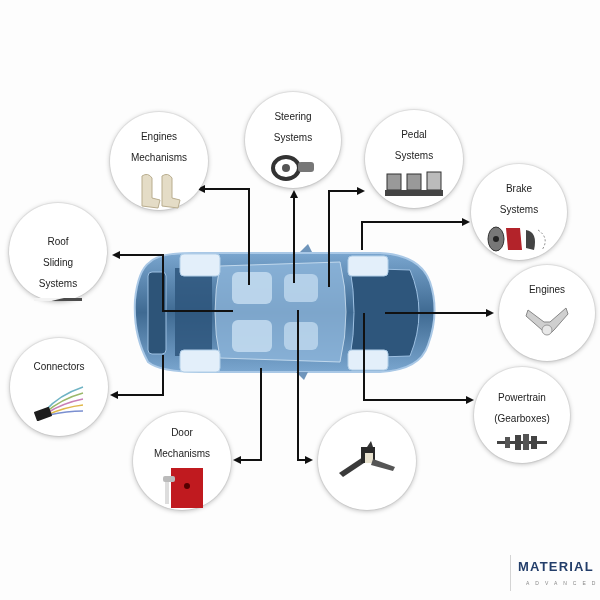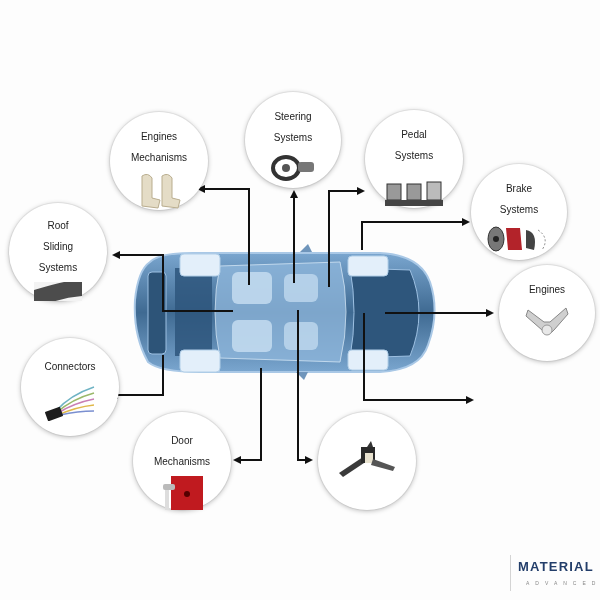--- a/index.html
+++ b/index.html
@@ -84,21 +84,21 @@
   <div class="node" style="left:245px;top:92px;width:96px;height:96px;">
     <span class="label">Steering
 Systems</span>
     <svg class="pic" width="46" height="32">
       <ellipse cx="16" cy="16" rx="13" ry="11" fill="none" stroke="#333" stroke-width="4"></ellipse>
       <circle cx="16" cy="16" r="4" fill="#555"></circle>
       <rect x="28" y="10" width="16" height="10" rx="3" fill="#777"></rect>
     </svg>
   </div>
 
-  <div class="node" style="left:365px;top:110px;width:98px;height:98px;justify-content:space-between;">
+  <div class="node" style="left:365px;top:110px;width:98px;height:98px;">
     <span class="label">Pedal
 Systems</span>
     <svg class="pic" width="62" height="28">
       <rect x="4" y="4" width="14" height="16" fill="#999" stroke="#333"></rect>
       <rect x="24" y="4" width="14" height="16" fill="#999" stroke="#333"></rect>
       <rect x="44" y="2" width="14" height="18" fill="#bbb" stroke="#333"></rect>
       <rect x="2" y="20" width="58" height="6" fill="#444"></rect>
     </svg>
   </div>
 
@@ -108,54 +108,65 @@
     <svg class="pic" width="66" height="30">
       <ellipse cx="10" cy="15" rx="8" ry="12" fill="#777" stroke="#333"></ellipse>
       <circle cx="10" cy="15" r="3" fill="#222"></circle>
       <path d="M20,4 L34,4 L36,26 L22,26 Z" fill="#b3232a"></path>
       <path d="M40,6 Q52,8 48,26 L40,24 Z" fill="#444"></path>
       <path d="M52,6 Q64,14 56,26" fill="none" stroke="#888" stroke-dasharray="2 2"></path>
     </svg>
   </div>
 
   <div class="node" style="left:9px;top:203px;width:98px;height:98px;">
-    <span class="label" style="margin-top:12px">Roof
+    <span class="label" style="margin-top:28px">Roof
 Sliding
 Systems</span>
     <svg class="pic" width="48" height="26">
       <path d="M0,0 L48,0 L48,26 L0,26 Z" fill="#f3f3f3"></path>
       <path d="M0,8 Q20,2 30,0 L48,0 L48,14 Q24,16 4,26 L0,26 Z" fill="#4c4c4c"></path>
     </svg>
   </div>
 
   <div class="node" style="left:499px;top:265px;width:96px;height:96px;">
     <span class="label">Engines</span>
     <svg class="pic" width="46" height="40">
       <path d="M4,6 L20,18 L26,18 L42,4 L44,10 L30,26 Q24,34 18,26 L2,12 Z" fill="#cfcfcf" stroke="#888"></path>
       <circle cx="23" cy="26" r="5" fill="#e8e8e8" stroke="#999"></circle>
     </svg>
   </div>
 
-  <div class="node" style="left:21px;top:338px;width:98px;height:98px;">
+  <div class="node" style="left:10px;top:338px;width:98px;height:98px;">
     <span class="label" style="margin-top:18px">Connectors</span>
     <svg class="pic" width="56" height="40">
       <g fill="none" stroke-width="1.5">
         <path d="M14,30 Q28,14 52,6" stroke="#6fb3c4"></path>
         <path d="M14,32 Q30,18 52,12" stroke="#9ab86a"></path>
         <path d="M16,32 Q32,22 52,18" stroke="#c97fb5"></path>
         <path d="M16,34 Q34,26 52,24" stroke="#e0b84a"></path>
         <path d="M18,34 Q36,30 52,30" stroke="#7a8fd0"></path>
       </g>
       <rect x="4" y="28" width="16" height="10" rx="1" fill="#1d1d1d" transform="rotate(-20 12 33)"></rect>
     </svg>
   </div>
 
+  <div class="node" style="left:474px;top:367px;width:96px;height:96px;">
+    <span class="label" style="margin-top:20px">Powertrain
+(Gearboxes)</span>
+    <svg class="pic" width="50" height="18">
+      <rect x="0" y="8" width="50" height="3" fill="#444"></rect>
+      <rect x="8" y="4" width="5" height="11" fill="#555"></rect>
+      <rect x="18" y="2" width="6" height="15" fill="#444"></rect>
+      <rect x="26" y="1" width="6" height="16" fill="#555"></rect>
+      <rect x="34" y="3" width="6" height="13" fill="#444"></rect>
+    </svg>
+  </div>
 
   <div class="node" style="left:133px;top:412px;width:98px;height:98px;">
-    <span class="label" style="margin-top:18px">Door
+    <span class="label" style="margin-top:10px">Door
 Mechanisms</span>
     <svg class="pic" width="42" height="40">
       <rect x="10" y="0" width="32" height="40" fill="#c01a1f"></rect>
       <rect x="2" y="8" width="12" height="6" rx="2" fill="#bbb"></rect>
       <rect x="4" y="14" width="4" height="22" fill="#ddd"></rect>
       <circle cx="26" cy="18" r="3" fill="#500"></circle>
     </svg>
   </div>
 
   <div class="node" style="left:318px;top:412px;width:98px;height:98px;justify-content:center;">

